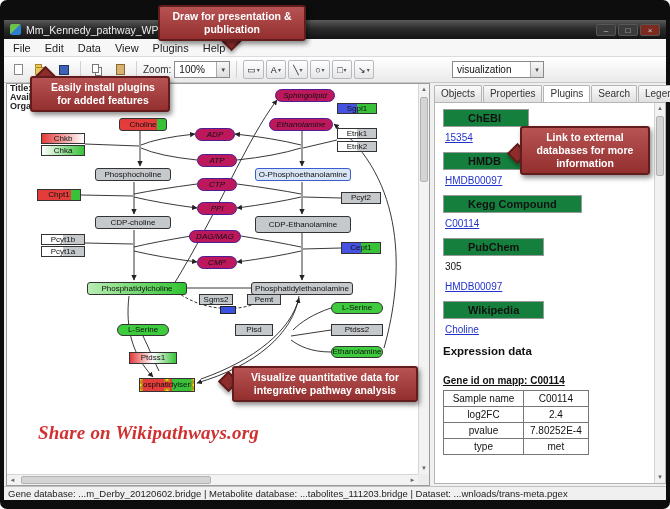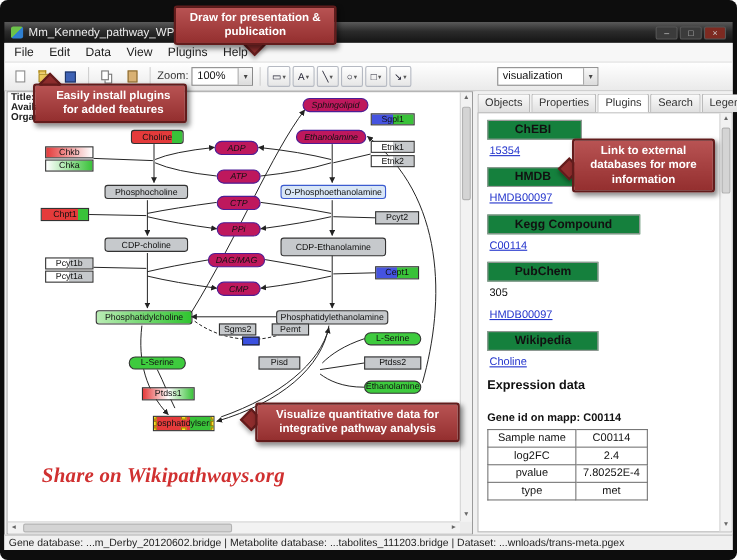--- a/index.html
+++ b/index.html
@@ -74,21 +74,21 @@
   .tab.active{background:#fff;position:relative;z-index:2;}
   .panel-body-wrap{position:absolute;left:2px;right:0;top:19px;bottom:2px;background:#fff;border:1px solid #b5b5b5;}
   .panel-body{position:absolute;left:0;top:0;right:11px;bottom:0;padding:6px 8px;overflow:hidden;font-size:10px;color:#111;}
   .pscroll{position:absolute;top:0;right:0;bottom:0;width:11px;background:#f2f2f2;border-left:1px solid #d5d5d5;}
   .pthumb{position:absolute;left:1px;right:1px;top:13px;height:60px;background:#d4d4d4;border:1px solid #b3b3b3;border-radius:2px;}
   .bp-sec{margin-bottom:9px;}
   .bp-header{display:inline-block;min-width:86px;border:1px solid #9a9a9a;background:#15803d;padding:2px 24px;font-size:11px;font-weight:bold;}
   .bp-link{color:#2233cc;text-decoration:underline;margin:5px 0 0 2px;font-size:10px;}
   .bp-text{color:#111;margin:5px 0 0 2px;font-size:10px;}
   .bp-exp{font-weight:bold;font-size:11.5px;margin-top:10px;}
-  .bp-geneid{font-weight:bold;font-size:10px;margin-top:18px;}
+  .bp-geneid{font-weight:bold;font-size:10px;margin-top:18px;text-decoration:underline;}
   .bp-table{border-collapse:collapse;margin-top:4px;}
   .bp-table td{border:1px solid #777;text-align:center;padding:2px 6px;font-size:10px;min-width:58px;}
   .bp-table td:first-child{min-width:80px;}
   
   .statusbar{position:absolute;left:0;right:0;bottom:0;height:14px;background:#f0f0f0;border-top:1px solid #c0c0c0;font-size:9.5px;color:#222;display:flex;align-items:center;padding-left:4px;white-space:nowrap;overflow:hidden;}
   
   .callout{position:absolute;z-index:60;background:linear-gradient(#b85353,#942f2f);border:2px solid #621c1c;border-radius:3px;color:#fff;font-weight:bold;font-size:10.5px;text-align:center;padding:3px 6px;box-shadow:2px 3px 5px rgba(0,0,0,.45);line-height:1.25;}
   .pointer{position:absolute;z-index:59;width:15px;height:15px;background:#8f2d2d;border:2px solid #621c1c;transform:rotate(45deg);box-shadow:2px 2px 4px rgba(0,0,0,.35);}
   .co-draw{left:158px;top:5px;width:148px;}
   .p-draw{left:224px;top:33px;}
@@ -251,21 +251,21 @@
             <div class="node m-gray" style="left: 190px; top: 118px; width: 40px; height: 13px;">PPi</div>
             <div class="node g-rg2" style="left: 30px; top: 105px; width: 44px; height: 12px;">Chpt1</div>
             <div class="node g-gray" style="left: 334px; top: 108px; width: 40px; height: 12px;">Pcyt2</div>
             <div class="node m-gray-r" style="left: 88px; top: 132px; width: 76px; height: 13px;">CDP-choline</div>
             <div class="node m-gray-r" style="left: 248px; top: 132px; width: 96px; height: 17px;">CDP-Ethanolamine</div>
             <div class="node m-gray" style="left: 182px; top: 146px; width: 52px; height: 13px;">DAG/MAG</div>
             <div class="node m-gray" style="left: 190px; top: 172px; width: 40px; height: 13px;">CMP</div>
             <div class="node g-wgray" style="left: 34px; top: 150px; width: 44px; height: 11px;">Pcyt1b</div>
             <div class="node g-wgray" style="left: 34px; top: 162px; width: 44px; height: 11px;">Pcyt1a</div>
             <div class="node g-bg" style="left: 334px; top: 158px; width: 40px; height: 12px;">Cept1</div>
-            <div class="node m-green-r" style="left: 80px; top: 198px; width: 88px; height: 13px;">Phosphatidylcholine</div>
+            <div class="node m-green-r" style="left: 80px; top: 198px; width: 100px; height: 13px;">Phosphatidylcholine</div>
             <div class="node m-gray-r" style="left: 244px; top: 198px; width: 102px; height: 13px;">Phosphatidylethanolamine</div>
             <div class="node g-gray" style="left: 192px; top: 210px; width: 34px; height: 11px;">Sgms2</div>
             <div class="node g-gray" style="left: 240px; top: 210px; width: 34px; height: 11px;">Pemt</div>
             <div class="node swatch" style="left: 213px; top: 222px; width: 16px; height: 8px;"></div>
             <div class="node g-gray" style="left: 228px; top: 240px; width: 38px; height: 12px;">Pisd</div>
             <div class="node m-green" style="left: 324px; top: 218px; width: 52px; height: 12px;">L-Serine</div>
             <div class="node g-gray" style="left: 324px; top: 240px; width: 52px; height: 12px;">Ptdss2</div>
             <div class="node m-green" style="left: 324px; top: 262px; width: 52px; height: 12px;">Ethanolamine</div>
             <div class="node m-green" style="left: 110px; top: 240px; width: 52px; height: 12px;">L-Serine</div>
             <div class="node g-rg" style="left: 122px; top: 268px; width: 48px; height: 12px;">Ptdss1</div>

